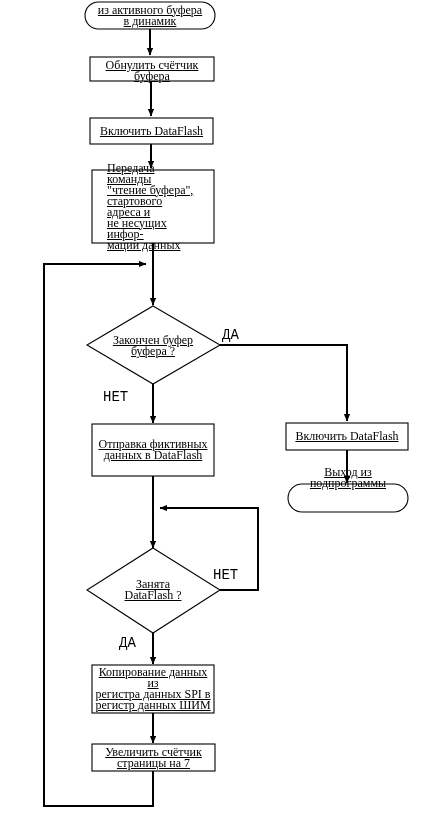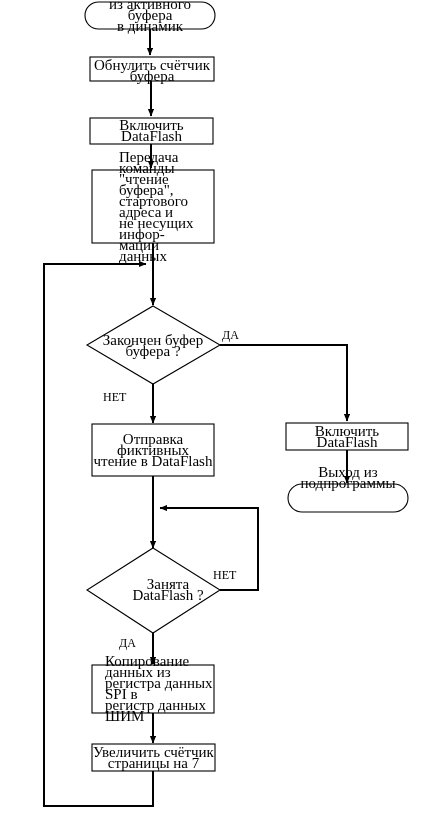--- a/index.html
+++ b/index.html
@@ -19,33 +19,34 @@
     left: 0;
     top: 0;
     width: 433px;
     height: 822px;
   }
   .node-text {
     position: absolute;
     text-align: center;
     color: #000000;
     font-family: "Liberation Serif", "DejaVu Serif", serif;
-    font-size: 15px;
+    font-size: 12px;
     line-height: 11px;
     white-space: pre-line;
     display: flex;
     align-items: center;
     justify-content: center;
     pointer-events: none;
+    text-decoration: underline;
   }
   .edge-label {
     position: absolute;
     color: #000000;
-    font-family: Liberation Serif, serif;
-    font-size: 12px;
+    font-family: Liberation Mono, monospace;
+    font-size: 14px;
     line-height: 10px;
     white-space: pre;
     pointer-events: none;
   }
 </style>
 </head>
 <body>
 
 <svg id="canvas" viewBox="0 0 433 822" xmlns="http://www.w3.org/2000/svg">
   <defs>
@@ -107,41 +108,41 @@
   </g>
 </svg>
 
 <div class="node-text" style="left:85px; top:2px; width:130px; height:27px;">из активного буфера
 в динамик</div>
 
 <div class="node-text" style="left:90px; top:57px; width:124px; height:28px;">Обнулить счётчик буфера</div>
 
 <div class="node-text" style="left:90px; top:118px; width:123px; height:26px;">Включить DataFlash</div>
 
-<div class="node-text" style="left:92px; top:170px; width:104px; height:73px; text-align:left; justify-content:flex-start; padding-left:27px; box-sizing:border-box;">Передача команды
+<div class="node-text" style="left:92px; top:170px; width:104px; height:73px; text-align:left; justify-content:flex-start; padding-left:15px; box-sizing:border-box;">Передача команды
 "чтение буфера",
 стартового адреса и
 не несущих инфор-
 мации данных</div>
 
 <div class="node-text" style="left:93px; top:326px; width:120px; height:40px;">Закончен буфер
 буфера ?</div>
 
 <div class="node-text" style="left:92px; top:424px; width:122px; height:52px;">Отправка фиктивных
-чтение в DataFlash</div>
+данных в DataFlash</div>
 
 <div class="node-text" style="left:286px; top:423px; width:122px; height:27px;">Включить DataFlash</div>
 
 <div class="node-text" style="left:288px; top:464px; width:120px; height:28px;">Выход из
 подпрограммы</div>
 
-<div class="node-text" style="left:108px; top:570px; width:120px; height:40px;">Занята
+<div class="node-text" style="left:93px; top:570px; width:120px; height:40px;">Занята
 DataFlash ?</div>
 
-<div class="node-text" style="left:92px; top:665px; width:122px; height:48px; text-align:left; justify-content:flex-start; padding-left:13px; box-sizing:border-box;">Копирование данных из
+<div class="node-text" style="left:92px; top:665px; width:122px; height:48px; text-align:center; justify-content:flex-start; padding-left:0; box-sizing:border-box;">Копирование данных из
 регистра данных SPI в
 регистр данных ШИМ</div>
 
 <div class="node-text" style="left:92px; top:744px; width:123px; height:27px;">Увеличить счётчик
 страницы на 7</div>
 
 <div class="edge-label" style="left:222px; top:330px;">ДА</div>
 
 <div class="edge-label" style="left:103px; top:392px;">НЕТ</div>
 

